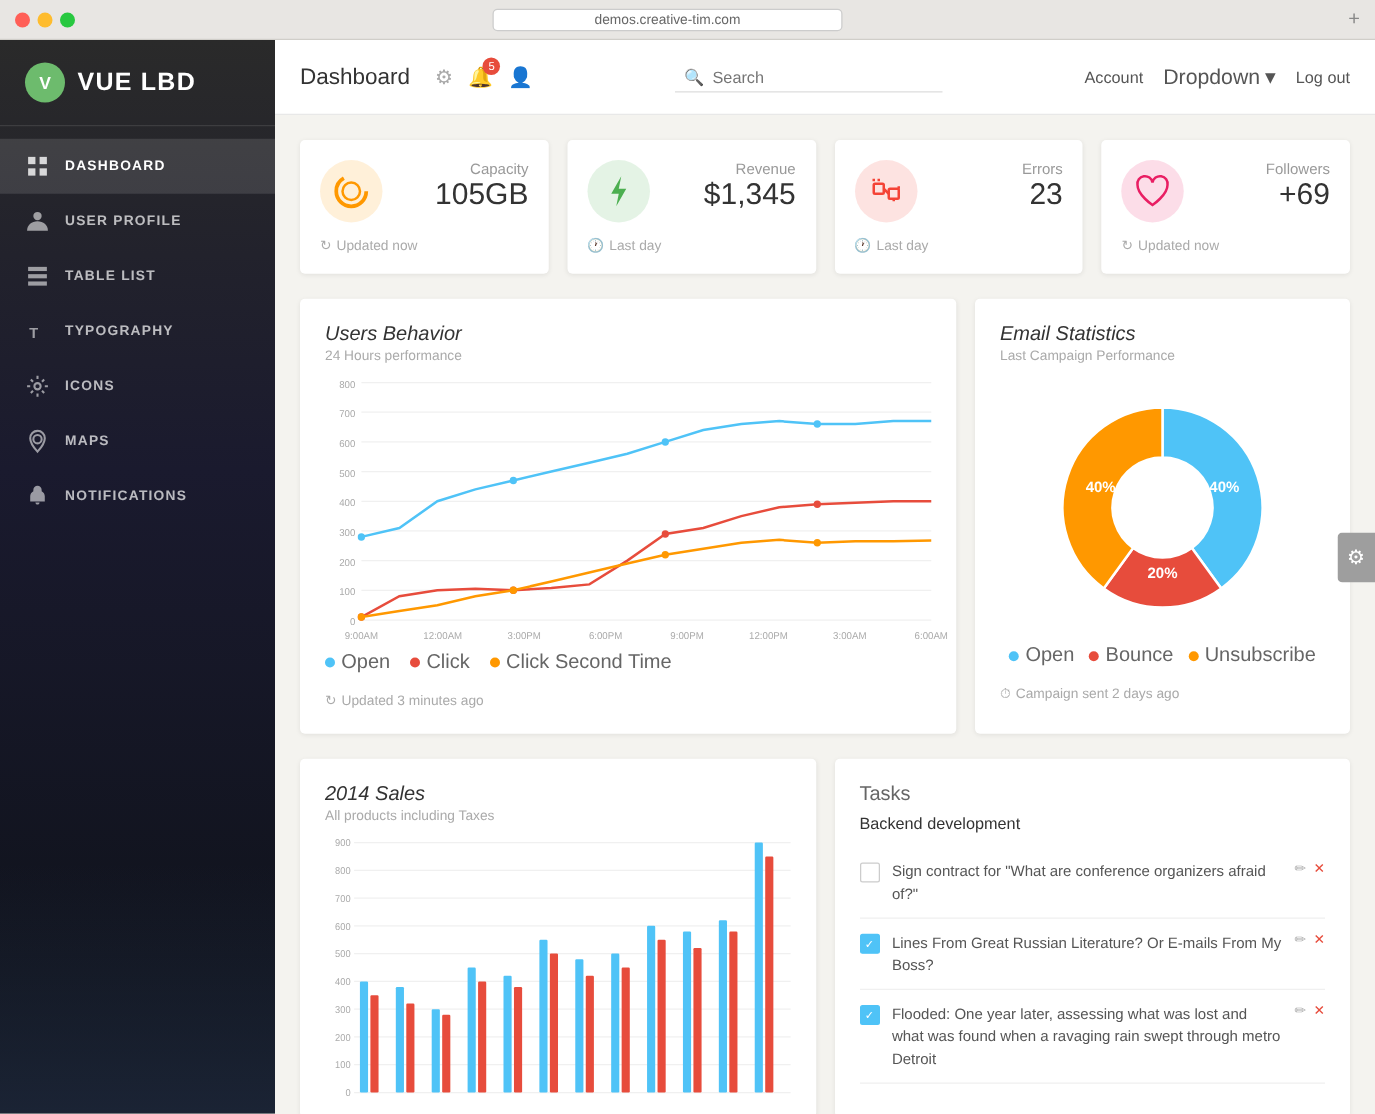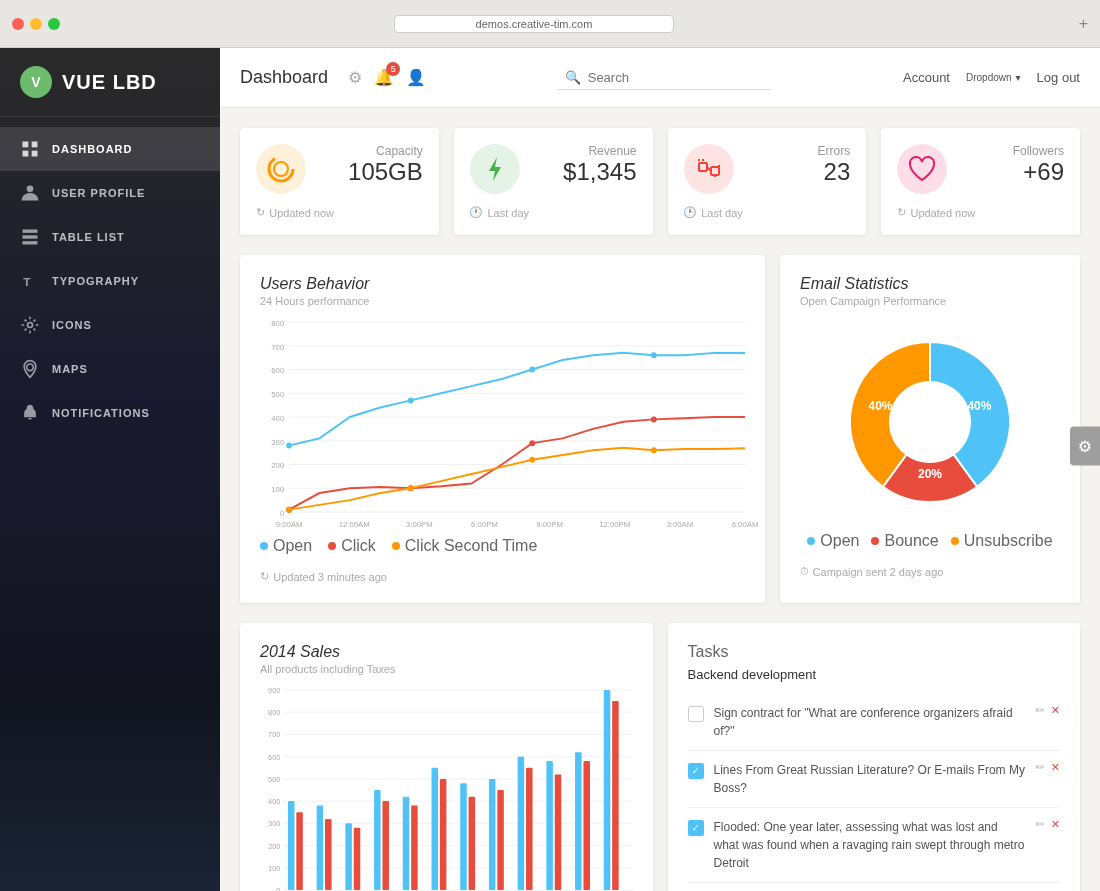--- a/index.html
+++ b/index.html
@@ -1,20 +1,20 @@
 <!DOCTYPE html>
 <html><head>
   <meta charset="utf-8">
   <style>
     * { box-sizing: border-box; margin: 0; padding: 0; }
     body { font-family: 'Helvetica Neue', Arial, sans-serif; background: #f4f3ef; display: flex; flex-direction: column; height: 891px; width: 1100px; overflow: hidden; }
 
     
     .title-bar {
-      height: 48px;
+      height: 32px;
       background: #e8e6e3;
       display: flex;
       align-items: center;
       justify-content: space-between;
       padding: 0 12px;
       border-bottom: 1px solid #d0cec9;
       flex-shrink: 0;
     }
     .title-bar-dots { display: flex; gap: 6px; }
     .dot { width: 12px; height: 12px; border-radius: 50%; }
@@ -117,21 +117,21 @@
       padding: 4px 8px;
       margin-right: auto;
     }
     .header-search input {
       border: none; outline: none; font-size: 13px; color: #666;
       background: transparent;
     }
     .search-icon { color: #aaa; margin-right: 6px; font-size: 13px; }
     .header-right { display: flex; align-items: center; gap: 16px; }
     .header-link { font-size: 13px; color: #555; cursor: pointer; text-decoration: none; }
-    .dropdown-btn { display: flex; align-items: center; gap: 4px; font-size: 10px; color: #555; cursor: pointer; }
+    .dropdown-btn { display: flex; align-items: center; gap: 4px; font-size: 17px; color: #555; cursor: pointer; }
 
     
     .content { flex: 1; overflow-y: auto; padding: 20px; background: #f4f3ef; }
 
     
     .stat-cards { display: grid; grid-template-columns: repeat(4, 1fr); gap: 15px; margin-bottom: 20px; }
     .stat-card {
       background: white;
       border-radius: 4px;
       padding: 16px;
@@ -450,21 +450,21 @@
               </div>
             </div>
           <div class="card-footer">
             <span>↻</span>
             <span>Updated 3 minutes ago</span>
           </div>
         </div>
 
         <div class="card">
           <div class="card-title">Email Statistics</div>
-          <div class="card-subtitle">Open Campaign Performance</div>
+          <div class="card-subtitle">Last Campaign Performance</div>
           <div class="pie-container">
             <svg width="200" height="200" viewBox="0 0 200 200" id="pie-chart-svg">
                 <path d="M100,20 A80,80 0 0,1 147.02282018339787,164.72135954999578 L123.51141009169893,132.3606797749979 A40,40 0 0,0 100,60 Z" fill="#4fc3f7" stroke="white" stroke-width="2"></path>
                 <text x="149.454938847348" y="87.93111629250274" text-anchor="middle" font-size="12" fill="white" font-weight="bold">40%</text>
                 <path d="M147.02282018339787,164.72135954999578 A80,80 0 0,1 52.97717981660216,164.72135954999578 L76.48858990830108,132.3606797749979 A40,40 0 0,0 123.51141009169893,132.3606797749979 Z" fill="#e74c3c" stroke="white" stroke-width="2"></path>
                 <text x="100" y="156" text-anchor="middle" font-size="12" fill="white" font-weight="bold">20%</text>
                 <path d="M52.97717981660216,164.72135954999578 A80,80 0 0,1 99.99999999999999,20 L99.99999999999999,60 A40,40 0 0,0 76.48858990830108,132.3606797749979 Z" fill="#ff9800" stroke="white" stroke-width="2"></path>
                 <text x="50.54506115265201" y="87.93111629250274" text-anchor="middle" font-size="12" fill="white" font-weight="bold">40%</text>
               </svg>
           </div>

